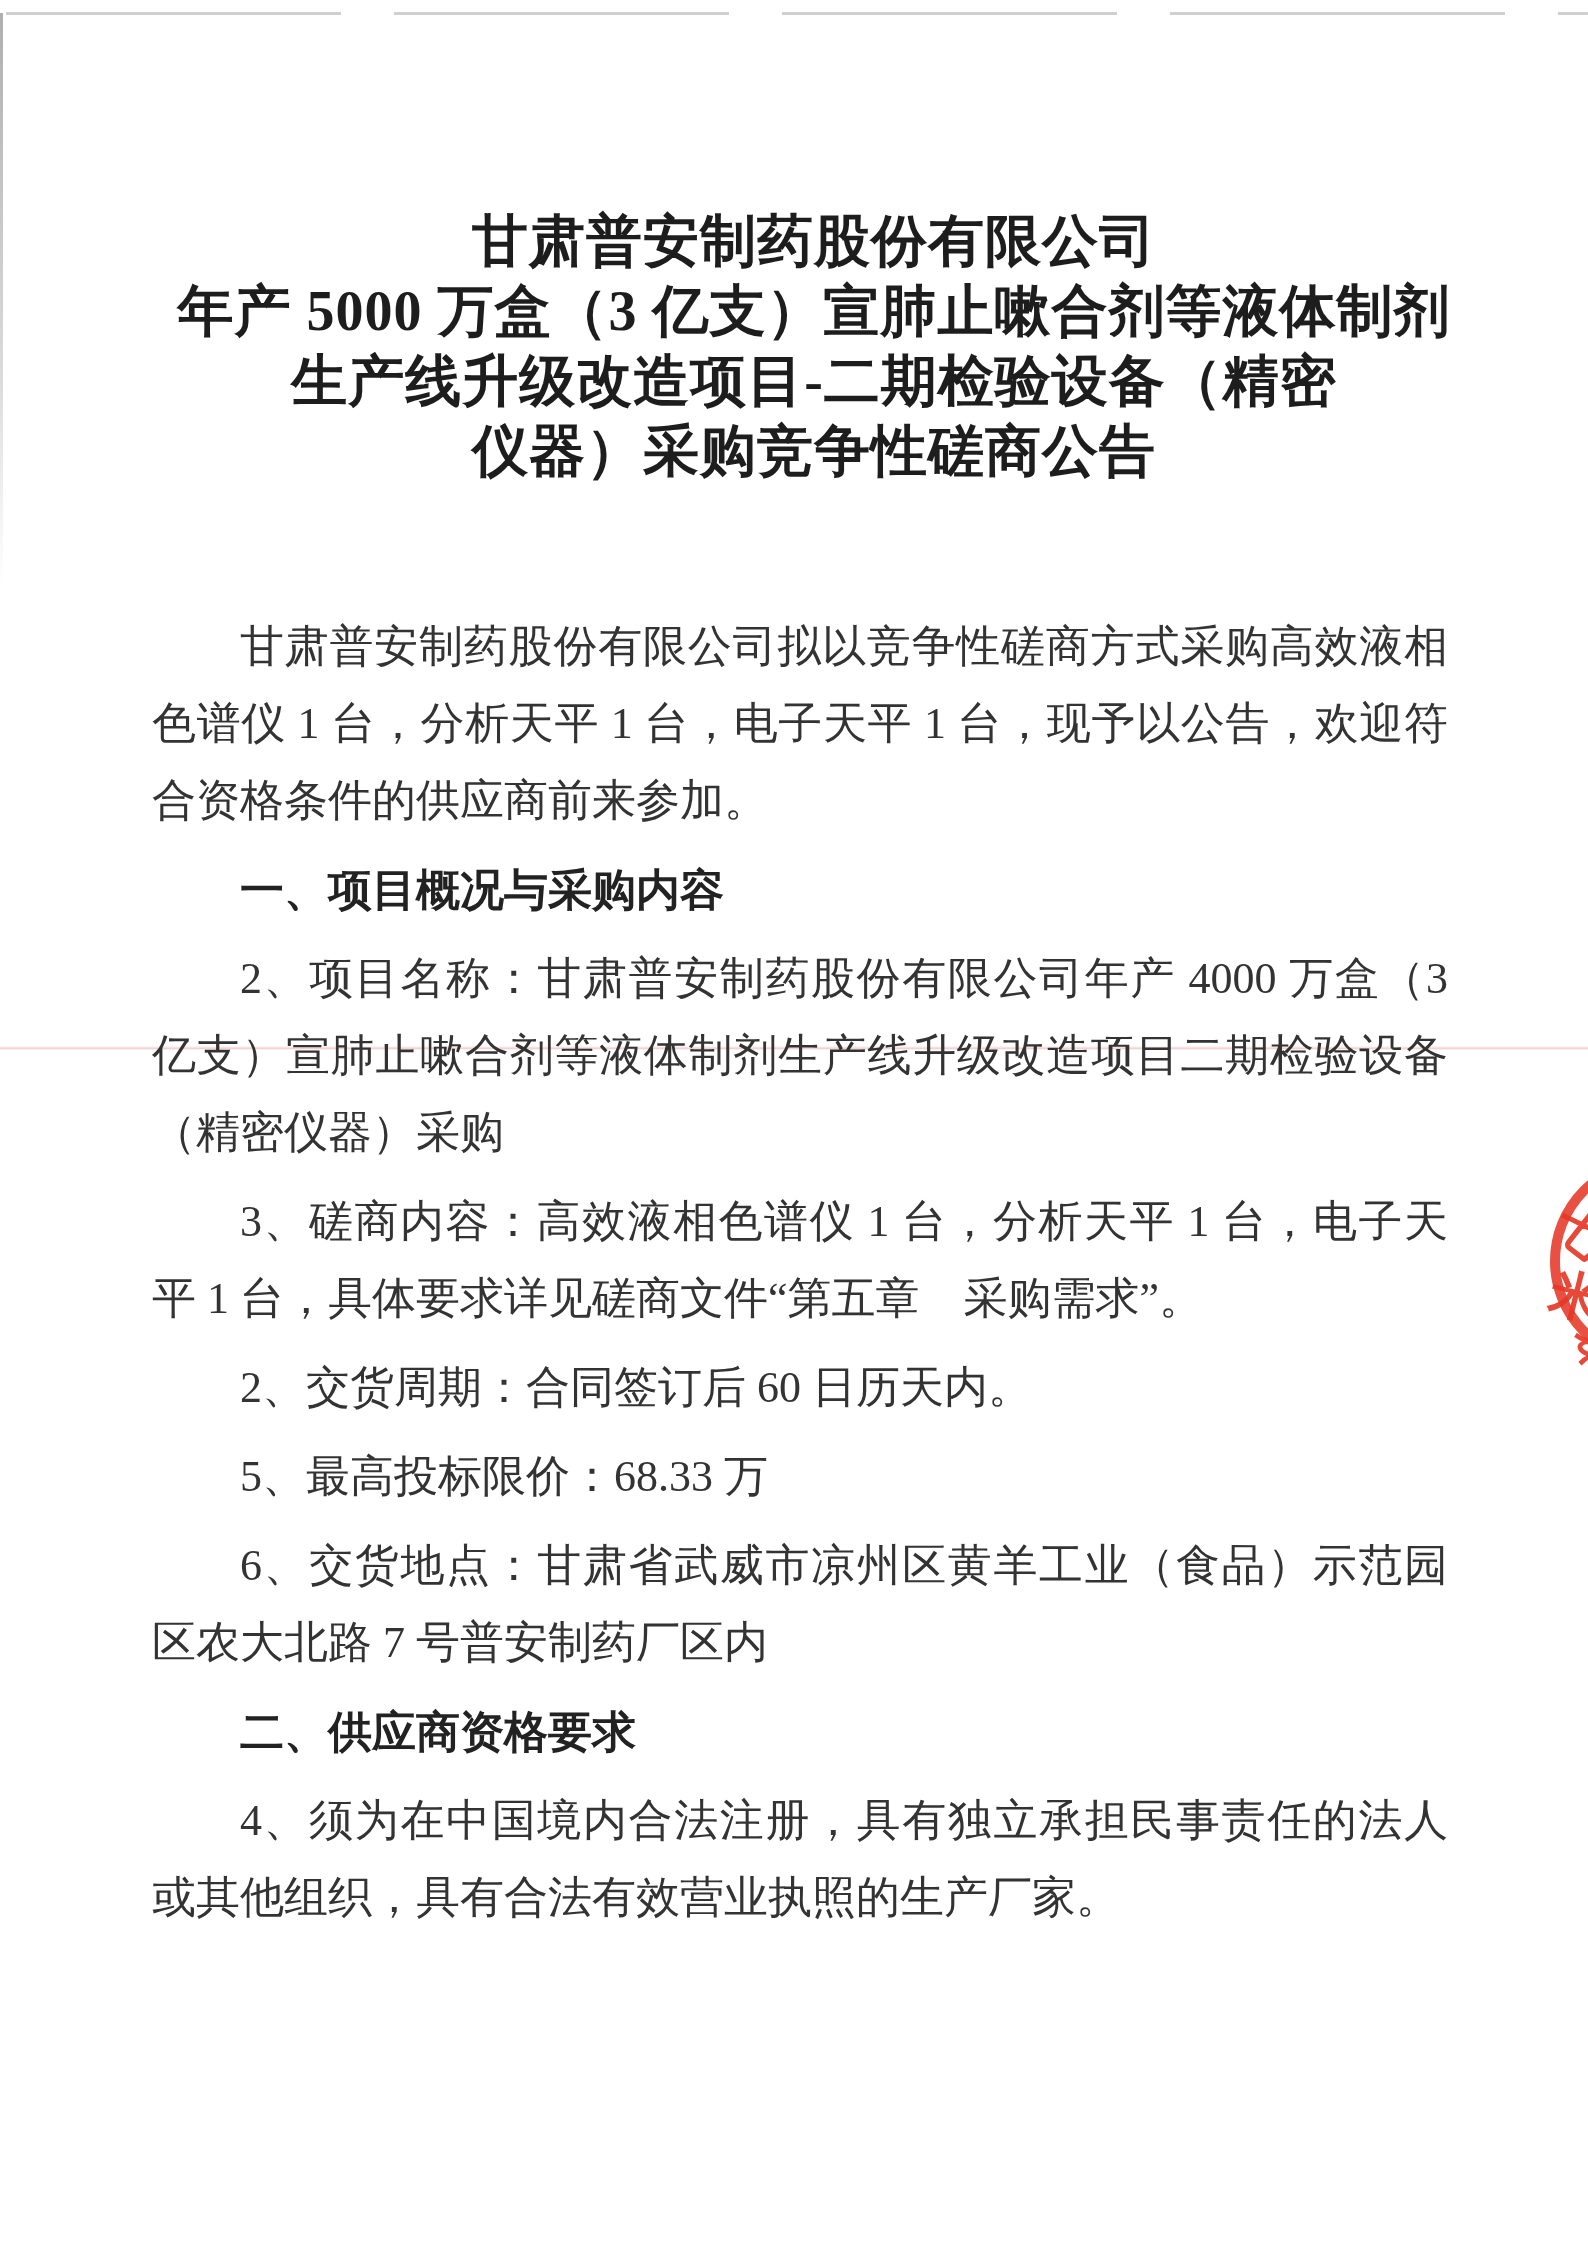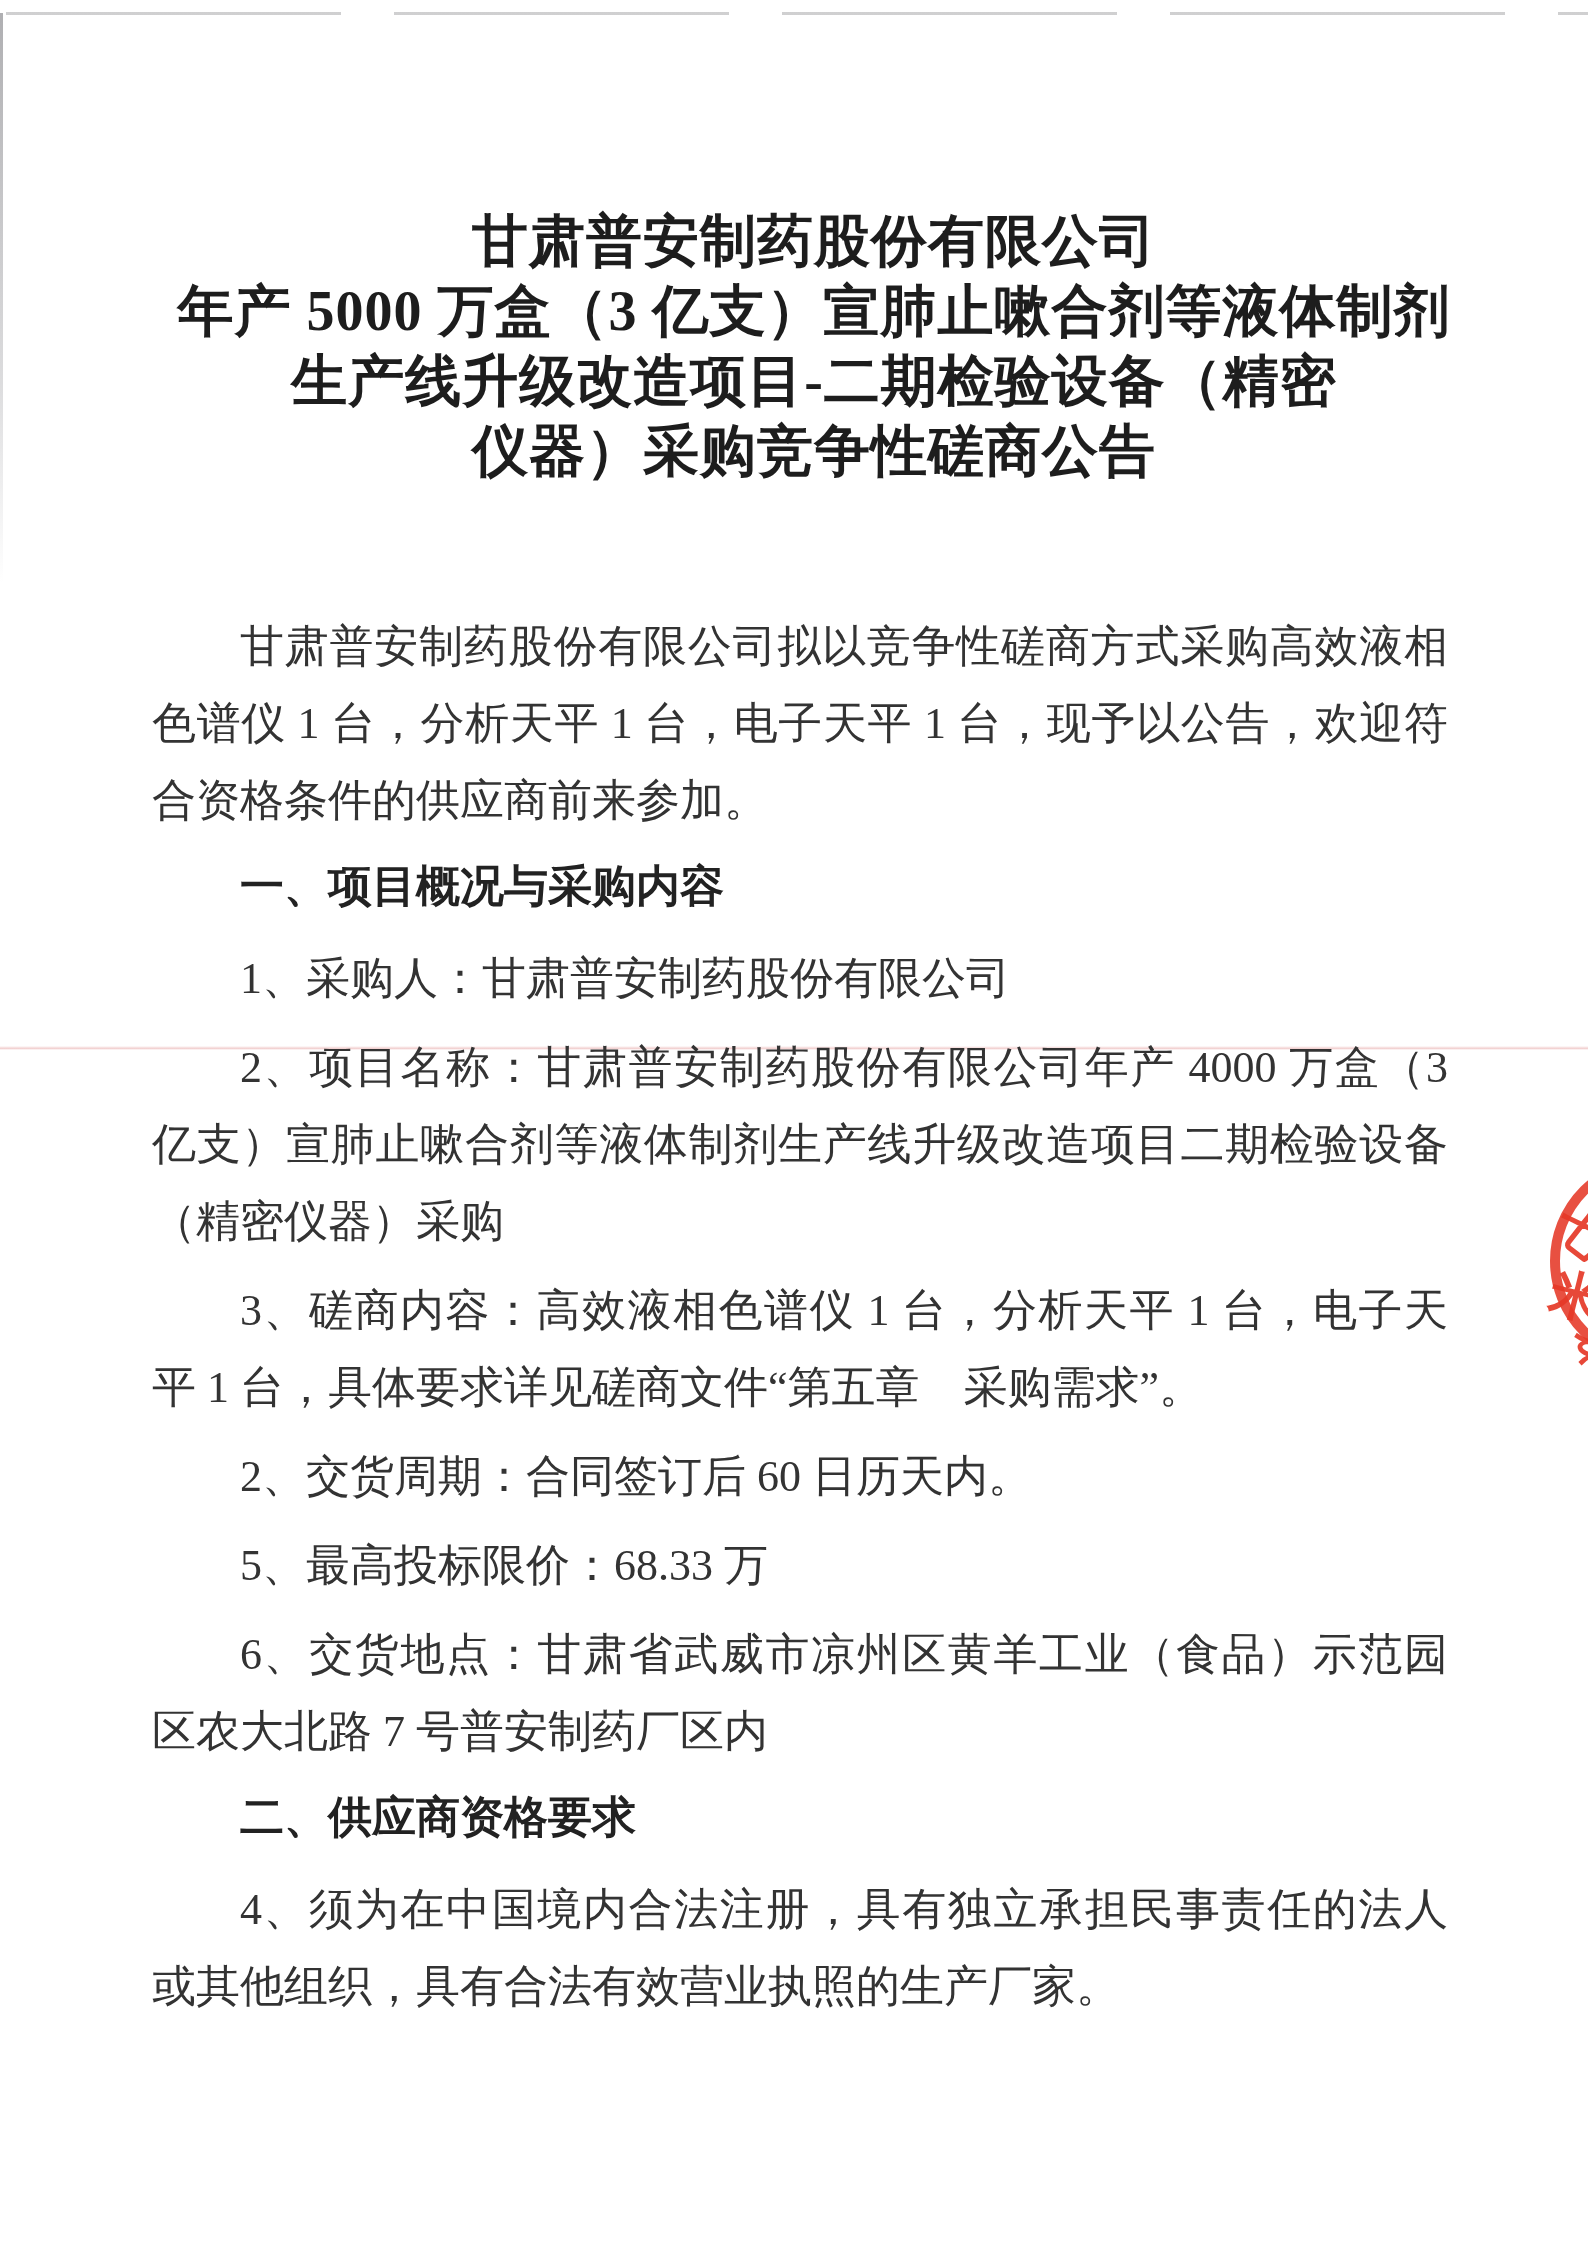--- a/index.html
+++ b/index.html
@@ -47,21 +47,21 @@
 
   
   .body-block {
     position: absolute; top: 596px; left: 140px; width: 1320px;
     font-size: 44px; line-height: 77px;
     text-align: justify; color: #333333;
   }
   .para { margin: 12px; text-indent: 2em; }
   .para.heading {
     font-weight: 700;
-    font-family: Liberation Mono, monospace;
+    font-family: Liberation Sans, sans-serif;
     color: #222222;
   }
 
   
   .stamp-group { position: absolute; inset: 0; pointer-events: none; }
   .stamp-ring {
     position: absolute; left: 1550px; top: 1156px;
     width: 210px; height: 210px;
     border: 10px solid rgba(229,56,39,0.88);
     border-radius: 50%;
@@ -90,21 +90,20 @@
   <div class="title-block" id="title-container">
       <div class="title-line">甘肃普安制药股份有限公司</div>
       <div class="title-line">年产 5000 万盒（3 亿支）宣肺止嗽合剂等液体制剂</div>
       <div class="title-line">生产线升级改造项目-二期检验设备（精密</div>
       <div class="title-line">仪器）采购竞争性磋商公告</div>
     </div>
 
   <div class="body-block" id="body-container">
       <p class="para normal">甘肃普安制药股份有限公司拟以竞争性磋商方式采购高效液相色谱仪 1 台，分析天平 1 台，电子天平 1 台，现予以公告，欢迎符合资格条件的供应商前来参加。</p>
       <p class="para heading">一、项目概况与采购内容</p>
-      <p class="para normal">1、采购人：甘肃普安制药股份有限公司</p>
       <p class="para normal">2、项目名称：甘肃普安制药股份有限公司年产 4000 万盒（3 亿支）宣肺止嗽合剂等液体制剂生产线升级改造项目二期检验设备（精密仪器）采购</p>
       <p class="para normal">3、磋商内容：高效液相色谱仪 1 台，分析天平 1 台，电子天平 1 台，具体要求详见磋商文件“第五章　采购需求”。</p>
       <p class="para normal">2、交货周期：合同签订后 60 日历天内。</p>
       <p class="para normal">5、最高投标限价：68.33 万</p>
       <p class="para normal">6、交货地点：甘肃省武威市凉州区黄羊工业（食品）示范园区农大北路 7 号普安制药厂区内</p>
       <p class="para heading">二、供应商资格要求</p>
       <p class="para normal">4、须为在中国境内合法注册，具有独立承担民事责任的法人或其他组织，具有合法有效营业执照的生产厂家。</p>
     </div>
 
   <div class="stamp-group">

